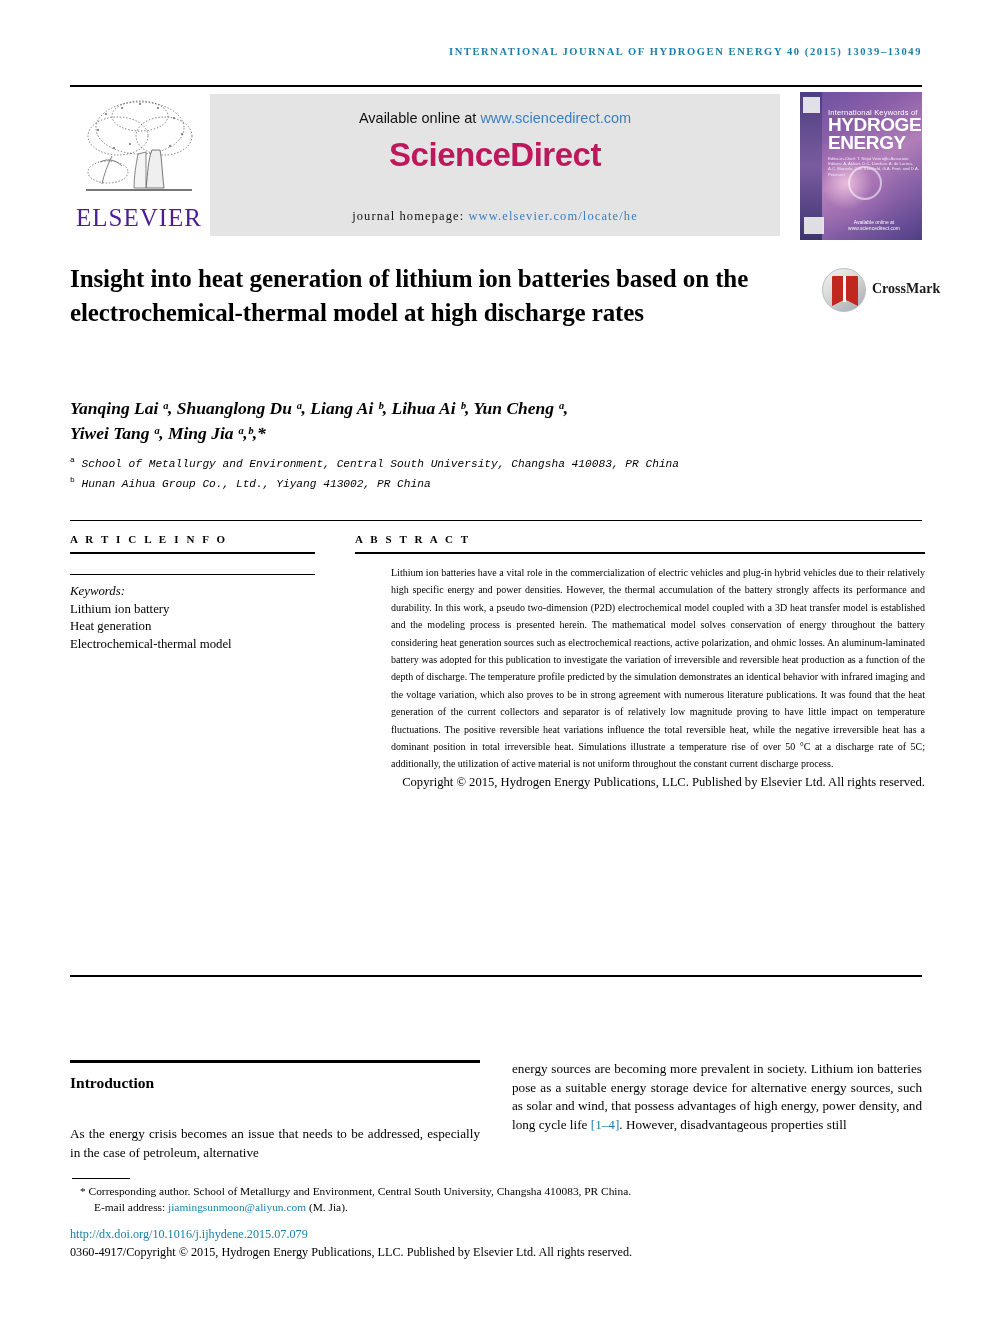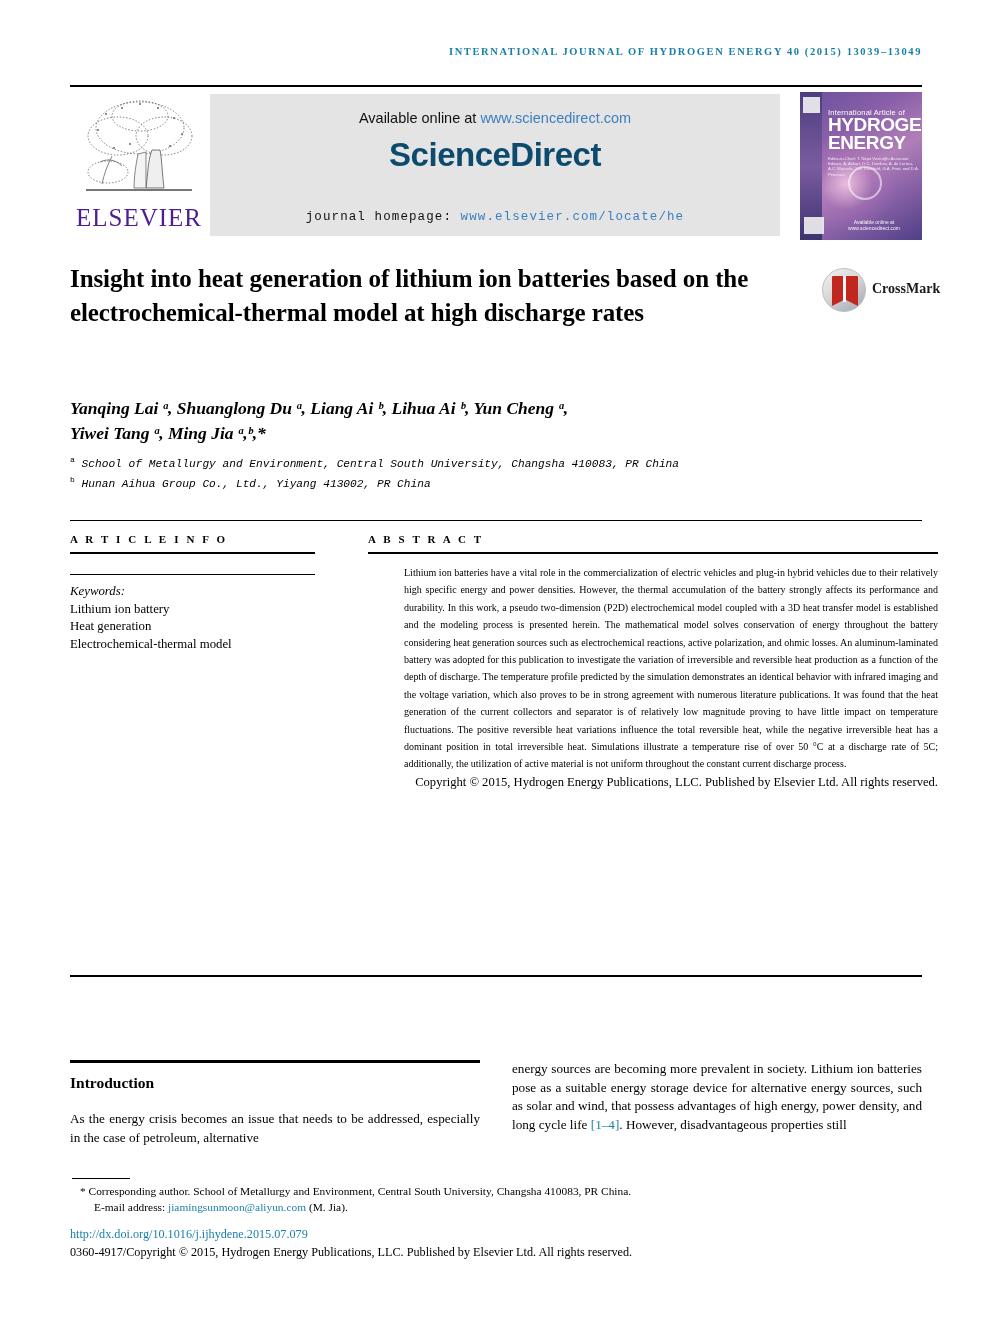--- a/index.html
+++ b/index.html
@@ -91,28 +91,28 @@
   }
   .sd-word {
     position: absolute;
     left: 0; top: 42px;
     width: 570px;
     text-align: center;
     font-family: "Liberation Sans", sans-serif;
     font-weight: bold;
     font-size: 33px;
     letter-spacing: -0.5px;
-    color: #0c4a6e;
+    color: #be185d;
   }
   .sd-homepage {
     position: absolute;
     left: 0; bottom: 12px;
     width: 570px;
     text-align: center;
-    font-family: Liberation Mono, monospace;
+    font-family: Liberation Serif, serif;
     font-size: 12.5px;
     letter-spacing: 1.1px;
     color: #111;
   }
   .sd-homepage .sd-url {
     color: #3a7fc0;
   }
 
   
   .cover {
@@ -274,21 +274,21 @@
     height: 1px;
     background: #000;
   }
   .info-col {
     position: absolute;
     left: 70px; top: 533px;
     width: 245px;
   }
   .abs-col {
     position: absolute;
-    left: 368px; top: 533px;
+    left: 355px; top: 533px;
     width: 570px;
   }
   .sec-head {
     font-family: "Liberation Serif", serif;
     font-size: 11px;
     font-weight: bold;
     letter-spacing: 2.6px;
     text-transform: uppercase;
   }
   .hr-thick {
@@ -356,21 +356,21 @@
     height: 3px;
     background: #000;
   }
   .intro-head {
     margin-top: 11px;
     font-family: "Liberation Serif", serif;
     font-weight: bold;
     font-size: 15.5px;
   }
   .body-p {
-    margin-top: 18px;
+    margin-top: 33px;
     font-family: "Liberation Serif", serif;
     font-size: 13.2px;
     line-height: 18.6px;
     text-align: justify;
   }
   .col-right .body-p {
     margin-top: 0;
   }
   .ref-link { color: #1a7fa8; }
 
@@ -460,21 +460,21 @@
       <div class="sd-word">ScienceDirect</div>
       <div class="sd-homepage">
         <span>journal homepage: </span><span class="sd-url">www.elsevier.com/locate/he</span>
       </div>
     </div>
 
     <div class="cover">
       <div class="cover-band"></div>
       <div class="cover-els"></div>
       <div class="cover-ring"></div>
-      <div class="cover-small">International Article of</div>
+      <div class="cover-small">International Keywords of</div>
       <div class="cover-big">
         <div>HYDROGEN</div>
         <div>ENERGY</div>
       </div>
       <div class="cover-editors">Editor-in-Chief: T. Nejat Veziroğlu   Associate Editors: A. Akkurt, D.C. Dunikov, A. de Larrea, A.C. Macedo, J.W. Sheffield, G.A. Font, and D.A. Peterson</div>
       <div class="cover-logo-box"></div>
       <div class="cover-sd">Available online at www.sciencedirect.com</div>
     </div>
   </div>
 

